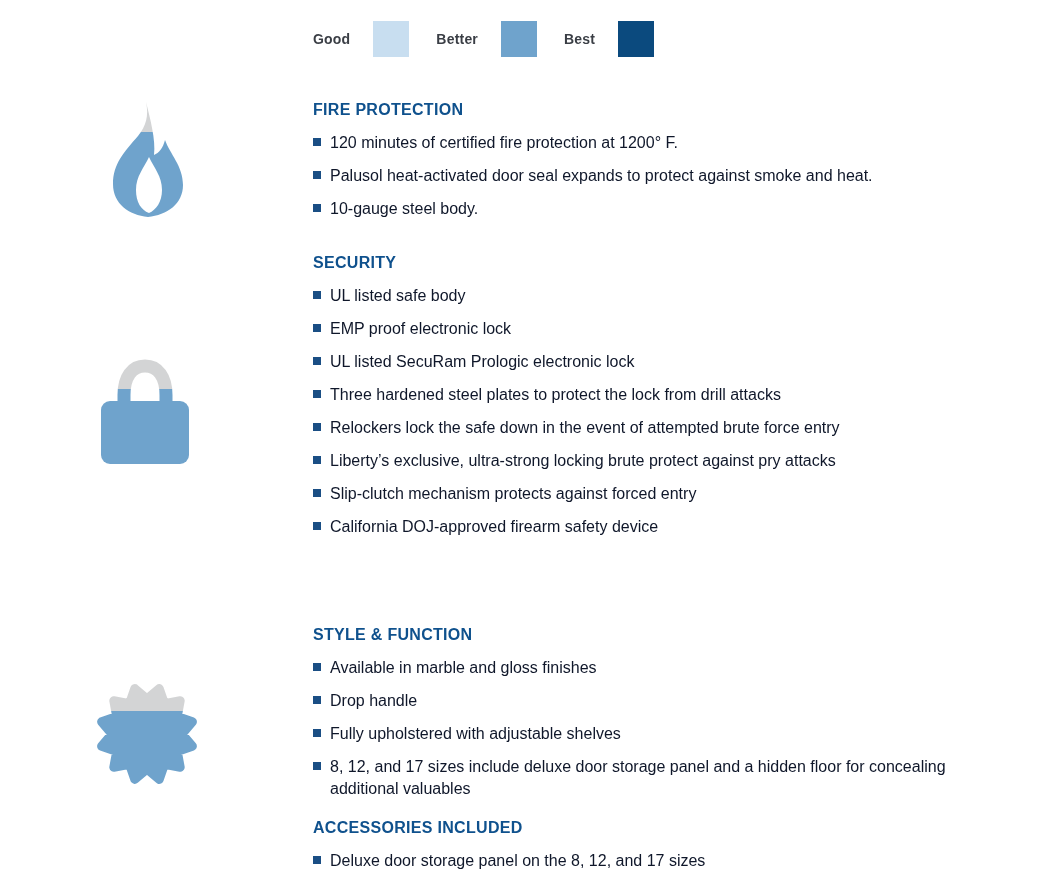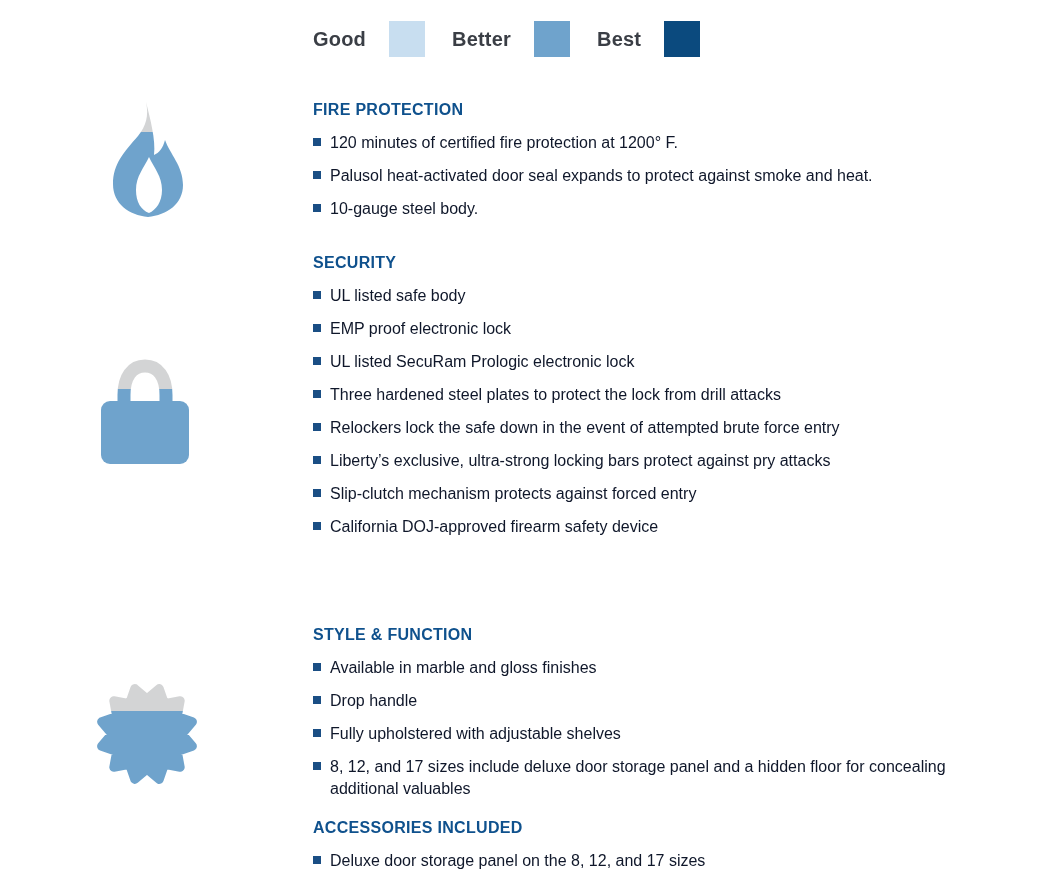--- a/index.html
+++ b/index.html
@@ -4,21 +4,21 @@
 <style>
   html,body {margin:0; padding:0; background:#ffffff;}
   .page {
     position:relative; width:1050px; height:890px; background:#ffffff;
     font-family:"Liberation Sans", sans-serif; overflow:hidden;
   }
 
   
   .legend {position:absolute; left:313px; top:21px; display:flex; align-items:center;}
   .legend-item {display:flex; align-items:center; margin-right:27px;}
-  .legend-label {font-weight:bold; font-size:20px; color:#3A3E45; letter-spacing:.2px;}
+  .legend-label {font-weight:bold; font-size:14px; color:#3A3E45; letter-spacing:.2px;}
   .legend-swatch {width:36px; height:36px; margin-left:23px;}
 
   
   .section {position:absolute; left:313px; width:680px;}
   .section-title {
     margin:0 0 11px 0; font-size:16px; line-height:22px; font-weight:bold;
     color:#0F518D; letter-spacing:.3px;
   }
   .features {list-style:none; margin:0; padding:0;}
   .features li {
@@ -124,21 +124,21 @@
   </section>
 
   <section class="section" style="top:252px">
     <h2 class="section-title">SECURITY</h2>
     <ul class="features">
       <li><span class="sq"></span><span>UL listed safe body</span></li>
       <li><span class="sq"></span><span>EMP proof electronic lock</span></li>
       <li><span class="sq"></span><span>UL listed SecuRam Prologic electronic lock</span></li>
       <li><span class="sq"></span><span>Three hardened steel plates to protect the lock from drill attacks</span></li>
       <li><span class="sq"></span><span>Relockers lock the safe down in the event of attempted brute force entry</span></li>
-      <li><span class="sq"></span><span>Liberty’s exclusive, ultra-strong locking bars protect against pry attacks</span></li>
+      <li><span class="sq"></span><span>Liberty’s exclusive, ultra-strong locking brute protect against pry attacks</span></li>
       <li><span class="sq"></span><span>Slip-clutch mechanism protects against forced entry</span></li>
       <li><span class="sq"></span><span>California DOJ-approved firearm safety device</span></li>
     </ul>
   </section>
 
   <section class="section" style="top:624px">
     <h2 class="section-title">STYLE &amp; FUNCTION</h2>
     <ul class="features">
       <li><span class="sq"></span><span>Available in marble and gloss finishes</span></li>
       <li><span class="sq"></span><span>Drop handle</span></li>

